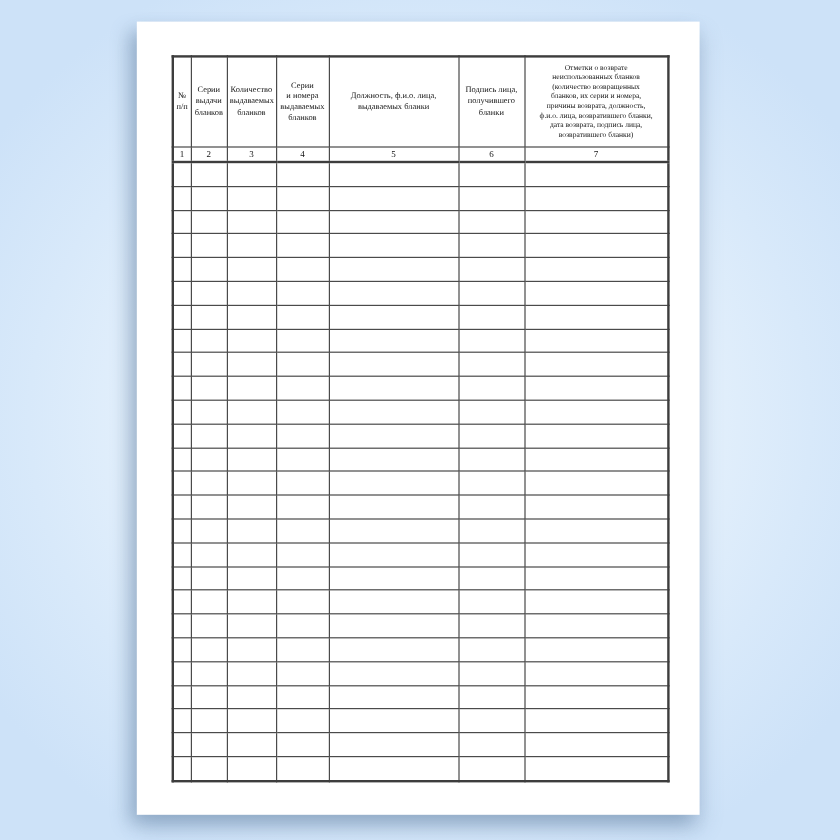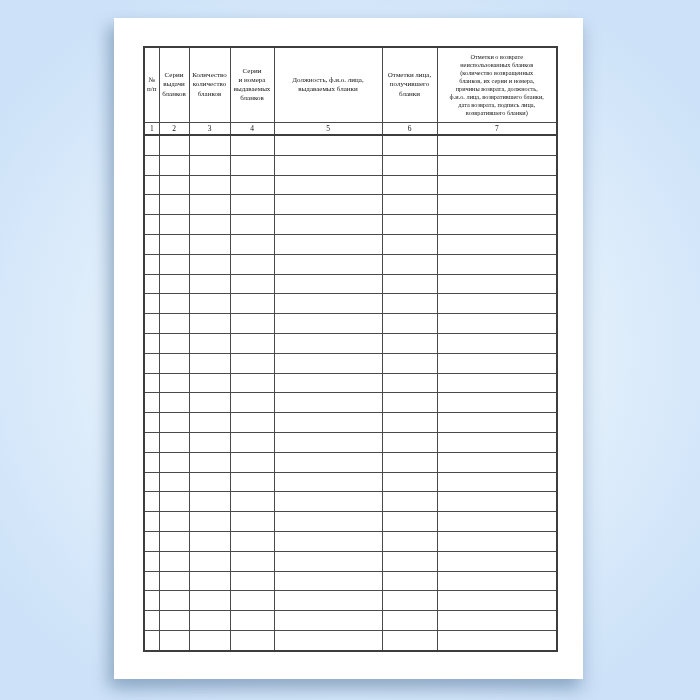--- a/index.html
+++ b/index.html
@@ -84,29 +84,29 @@
         <col style="width: 120px">
       </colgroup>
       <thead>
         <tr class="head-row">
           <th class="col-1">№
 п/п</th>
           <th class="col-2">Серии
 выдачи
 бланков</th>
           <th class="col-3">Количество
-количество
+выдаваемых
 бланков</th>
           <th class="col-4">Серии
 и номера
 выдаваемых
 бланков</th>
           <th class="col-5">Должность, ф.и.о. лица,
 выдаваемых бланки</th>
-          <th class="col-6">Отметки лица,
+          <th class="col-6">Подпись лица,
 получившего
 бланки</th>
           <th class="col-7">Отметки о возврате
 неиспользованных бланков
 (количество возвращенных
 бланков, их серии и номера,
 причины возврата, должность,
 ф.и.о. лица, возвратившего бланки,
 дата возврата, подпись лица,
 возвратившего бланки)</th>

